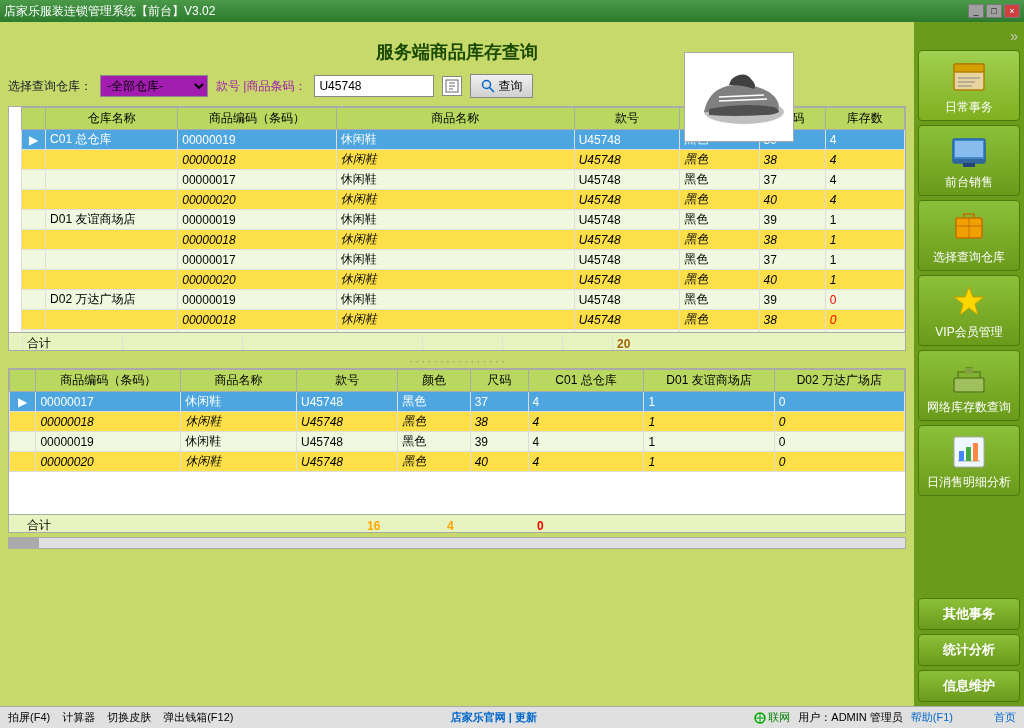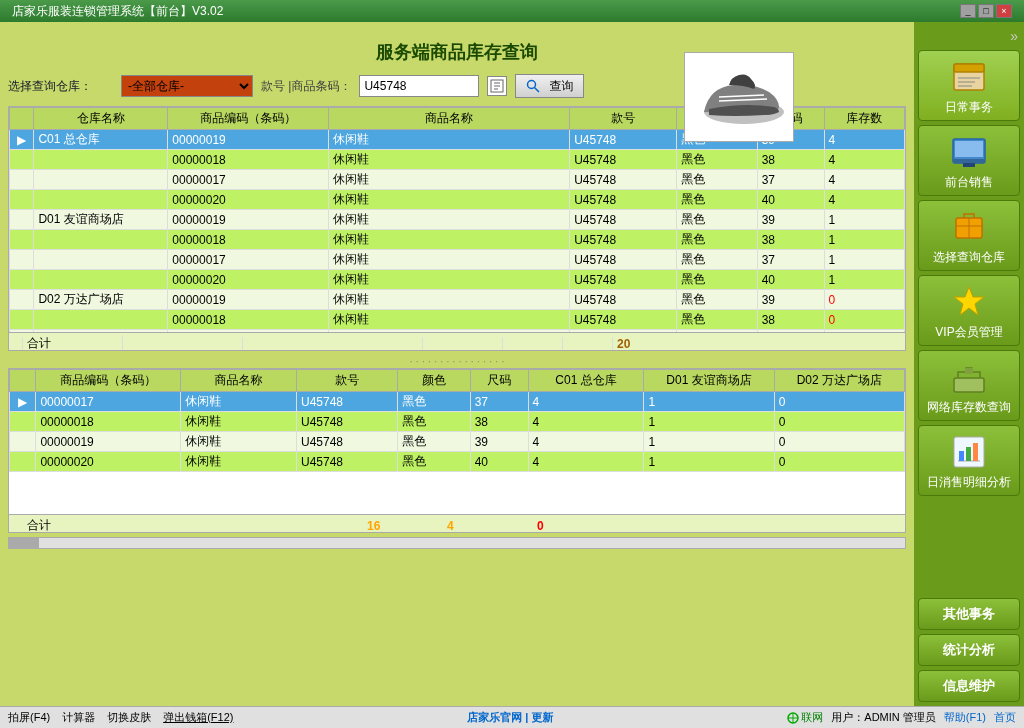--- a/index.html
+++ b/index.html
@@ -5,21 +5,21 @@
     * { margin: 0; padding: 0; box-sizing: border-box; }
     body { width: 1024px; height: 728px; font-family: "SimSun", "宋体", sans-serif; font-size: 12px; background: #c8d96b; overflow: hidden; }
     
     
     .title-bar {
       background: linear-gradient(to bottom, #4a9a4a, #2d7a2d);
       height: 22px;
       display: flex;
       align-items: center;
       justify-content: space-between;
-      padding: 0 12px;
+      padding: 0 4px;
       color: white;
       font-size: 12px;
     }
     .title-bar-controls { display: flex; gap: 2px; }
     .title-btn { width: 16px; height: 14px; background: #a0a0a0; border: 1px solid #777; font-size: 9px; display: flex; align-items: center; justify-content: center; cursor: pointer; color: black; }
     
     
     .main-layout { display: flex; height: calc(728px - 22px - 22px); }
     
     
@@ -63,37 +63,37 @@
       font-weight: bold;
     }
     .spacer { flex: 1; }
     
     
     .page-title { text-align: center; font-size: 18px; font-weight: bold; color: #1a4a00; margin-bottom: 10px; }
     
     
     .search-bar { display: flex; align-items: center; gap: 8px; margin-bottom: 8px; background: #c8d96b; }
     .search-label { color: #0f172a; font-size: 12px; }
-    .search-select { height: 22px; border: 1px solid #888; background: #c2410c; font-size: 12px; padding: 0 2px; width: 132px; margin-left: 21px; }
-    .search-text { color: #404040; font-size: 12px; }
+    .search-select { height: 22px; border: 1px solid #888; background: #a21caf; font-size: 12px; padding: 0 2px; width: 108px; }
+    .search-text { color: #a21caf; font-size: 12px; }
     .search-input { height: 22px; border: 1px solid #888; background: white; font-size: 12px; padding: 0 4px; width: 120px; }
     .search-icon-btn { width: 20px; height: 20px; border: 1px solid #888; background: white; cursor: pointer; display: flex; align-items: center; justify-content: center; }
-    .query-btn { height: 24px; background: linear-gradient(to bottom, #f0f0f0, #d0d0d0); border: 1px solid #888; cursor: pointer; padding: 4px 10px; font-size: 12px; display: flex; align-items: center; gap: 9px; }
+    .query-btn { height: 24px; background: linear-gradient(to bottom, #f0f0f0, #d0d0d0); border: 1px solid #888; cursor: pointer; padding: 4px 10px; font-size: 12px; display: flex; align-items: center; gap: 3px; }
     
     
     .shoe-container { position: absolute; top: 30px; right: 120px; width: 110px; height: 90px; background: white; border: 1px solid #aaa; display: flex; align-items: center; justify-content: center; overflow: hidden; }
     
     
     .table-container { background: white; border: 1px solid #aaa; margin-bottom: 4px; overflow: hidden; }
     .data-table { width: 100%; border-collapse: collapse; font-size: 12px; }
     .data-table th { background: #b8d860; border: 1px solid #aaa; padding: 2px 4px; text-align: center; font-weight: normal; height: 22px; }
     .data-table td { border: 1px solid #ddd; padding: 1px 4px; height: 20px; }
     .data-table tr.selected td { background: #4da6e0; color: white; }
     .data-table tr.even td { background: #f0f8e0; }
-    .data-table tr.odd td { background: #bef264; }
+    .data-table tr.odd td { background: #fde047; font-style: italic; }
     .row-indicator { width: 14px; text-align: center; }
     
     
     .bottom-bar { height: 22px; background: #e0e0e0; border-top: 1px solid #aaa; display: flex; align-items: center; padding: 0 8px; gap: 16px; font-size: 11px; justify-content: space-between; }
     .bottom-left { display: flex; gap: 12px; }
     .bottom-center { color: #333; font-weight: bold; }
     .bottom-right { display: flex; gap: 8px; align-items: center; }
     .network-indicator { color: green; display: flex; align-items: center; gap: 2px; }
     
     
@@ -150,21 +150,21 @@
       <button class="query-btn">
         <svg width="14" height="14" viewBox="0 0 14 14">
             <circle cx="5.5" cy="5.5" r="4" fill="none" stroke="#0066cc" stroke-width="1.5"></circle>
             <line x1="8.5" y1="8.5" x2="13" y2="13" stroke="#0066cc" stroke-width="1.5"></line>
           </svg>
         <span>查询</span>
       </button>
     </div>
 
     <div class="table-container" style="height:245px; overflow:hidden;">
-      <div style="overflow-y:auto; height:225px;">
+      <div style="overflow-y:auto; height:225px;margin-left:12px;">
         <table class="data-table">
           <thead>
             <tr>
               <th style="width:14px;"></th>
               <th style="width:100px;">仓库名称</th>
               <th style="width:120px;">商品编码（条码）</th>
               <th style="width:180px;">商品名称</th>
               <th style="width:80px;">款号</th>
               <th style="width:60px;">颜色</th>
               <th style="width:50px;">尺码</th>
@@ -463,31 +463,31 @@
     <div class="sidebar-btn-bottom">统计分析</div>
     <div class="sidebar-btn-bottom">信息维护</div>
   </div>
 </div>
 
 <div class="bottom-bar">
   <div class="bottom-left">
     <span style="cursor:pointer;">拍屏(F4)</span>
     <span style="cursor:pointer;">计算器</span>
     <span style="cursor:pointer;">切换皮肤</span>
-    <span style="cursor:pointer;text-decoration:underline;">弹出钱箱(F12)</span>
+    <span style="cursor:pointer;">弹出钱箱(F12)</span>
   </div>
   <div class="bottom-center">
     <span style="cursor:pointer; color:#0066cc;">店家乐官网 | 更新</span>
   </div>
   <div class="bottom-right">
     <span class="network-indicator">
       <svg width="12" height="12" viewBox="0 0 12 12">
           <circle cx="6" cy="6" r="5" fill="none" stroke="#00aa00" stroke-width="1.5"></circle>
           <line x1="6" y1="1" x2="6" y2="11" stroke="#00aa00" stroke-width="1"></line>
           <line x1="1" y1="6" x2="11" y2="6" stroke="#00aa00" stroke-width="1"></line>
         </svg>
       <span>联网</span>
     </span>
     <span>用户：ADMIN 管理员</span>
     <span style="cursor:pointer; color:#0066cc;">帮助(F1)</span>
-    <span style="cursor:pointer; color:#0066cc;">首页</span>
+    <span style="cursor:pointer; color:#0066cc;margin-left:33px;">首页</span>
   </div>
 </div>
 
 </body></html>

